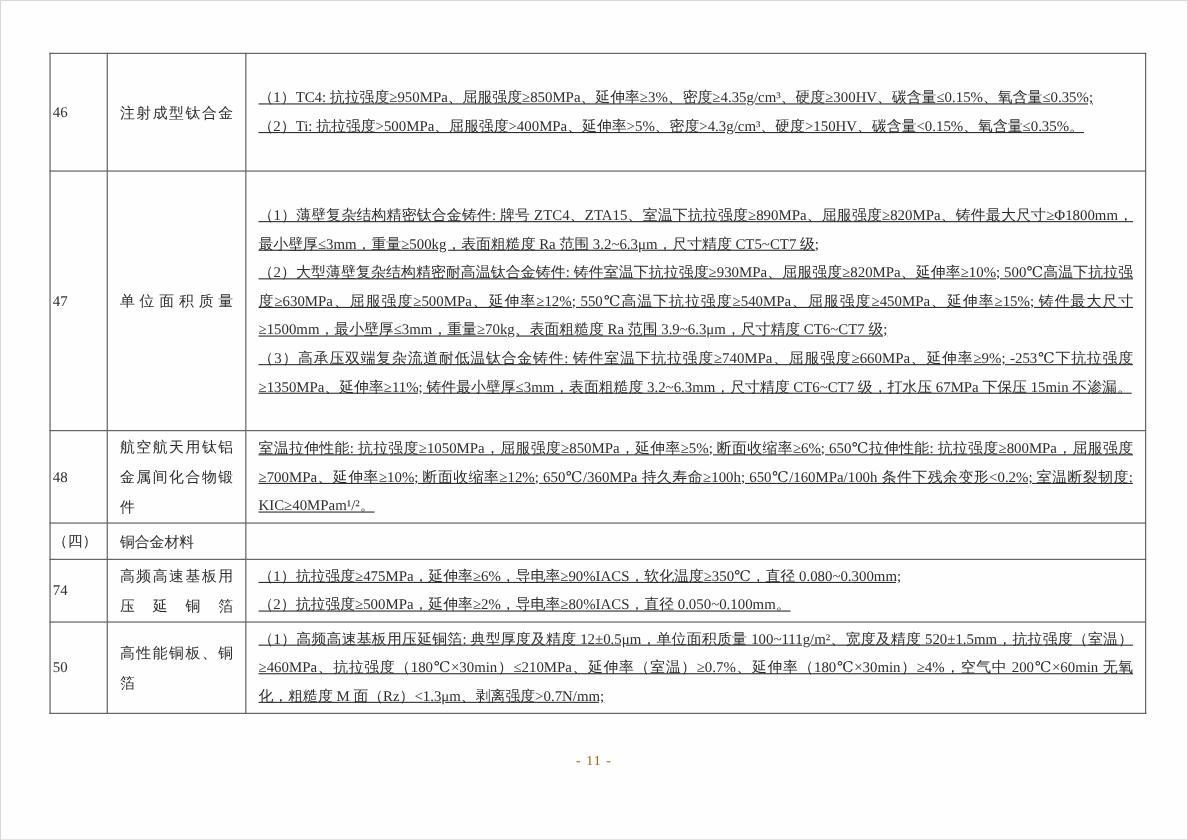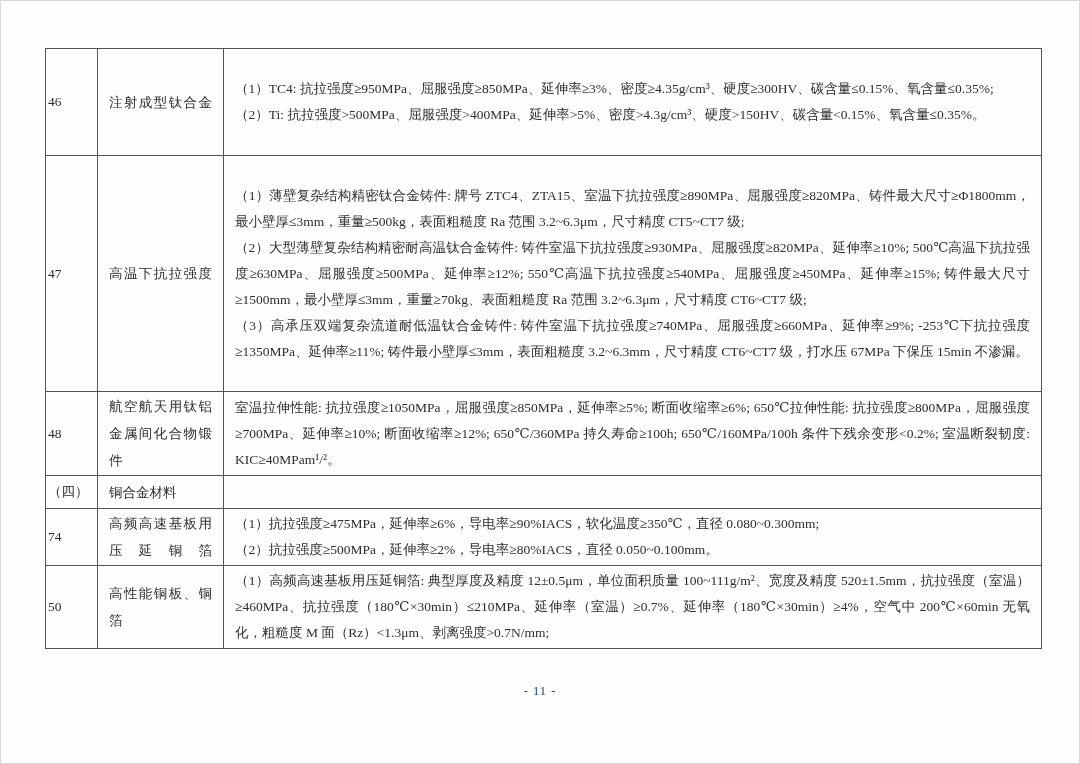--- a/index.html
+++ b/index.html
@@ -25,34 +25,34 @@
   .materials th{
     font-weight:bold;height:26px;text-align:center;padding:0 2px;
     border-bottom:1px solid #333;
   }
   td.c-no{padding:0 2px;}
   td.c-name{
     text-align:justify;text-align-last:justify;
     padding:0 11px;line-height:27px;
   }
   td.c-name.left-name{text-align:left;text-align-last:left;}
-  td.c-req{padding:2px 11px;}
+  td.c-req{padding:2px 11px;text-decoration:underline;}
   td.c-req p{
     margin:0;text-align:justify;line-height:26px;
     word-break:break-word;
   }
   tr.r-46{height:107px;}
   tr.r-47{height:236px;}
   tr.r-48{height:84px;}
   tr.r-sec{height:33px;}
   tr.r-49{height:55px;}
   tr.r-50{height:78px;}
   .footer{
     position:absolute;left:0;right:0;top:684px;
-    text-align:center;font-size:12.5px;color:#0c4a6e;
+    text-align:center;font-size:12.5px;color:#a16207;
     letter-spacing:1px;
   }
 </style>
 </head>
 <body>
 
 <div class="page">
 
   <table class="materials">
     <colgroup>
@@ -66,24 +66,24 @@
       <td class="c-no">46</td>
       <td class="c-name">注射成型钛合金</td>
       <td class="c-req">
         <p>（1）TC4: 抗拉强度≥950MPa、屈服强度≥850MPa、延伸率≥3%、密度≥4.35g/cm³、硬度≥300HV、碳含量≤0.15%、氧含量≤0.35%;</p>
         <p>（2）Ti: 抗拉强度&gt;500MPa、屈服强度&gt;400MPa、延伸率&gt;5%、密度&gt;4.3g/cm³、硬度&gt;150HV、碳含量&lt;0.15%、氧含量≤0.35%。</p>
       </td>
     </tr>
 
     <tr class="r-47">
       <td class="c-no">47</td>
-      <td class="c-name">高温下抗拉强度</td>
+      <td class="c-name">单位面积质量</td>
       <td class="c-req">
         <p>（1）薄壁复杂结构精密钛合金铸件: 牌号 ZTC4、ZTA15、室温下抗拉强度≥890MPa、屈服强度≥820MPa、铸件最大尺寸≥Φ1800mm，最小壁厚≤3mm，重量≥500kg，表面粗糙度 Ra 范围 3.2~6.3μm，尺寸精度 CT5~CT7 级;</p>
-        <p>（2）大型薄壁复杂结构精密耐高温钛合金铸件: 铸件室温下抗拉强度≥930MPa、屈服强度≥820MPa、延伸率≥10%; 500℃高温下抗拉强度≥630MPa、屈服强度≥500MPa、延伸率≥12%; 550℃高温下抗拉强度≥540MPa、屈服强度≥450MPa、延伸率≥15%; 铸件最大尺寸≥1500mm，最小壁厚≤3mm，重量≥70kg、表面粗糙度 Ra 范围 3.2~6.3μm，尺寸精度 CT6~CT7 级;</p>
+        <p>（2）大型薄壁复杂结构精密耐高温钛合金铸件: 铸件室温下抗拉强度≥930MPa、屈服强度≥820MPa、延伸率≥10%; 500℃高温下抗拉强度≥630MPa、屈服强度≥500MPa、延伸率≥12%; 550℃高温下抗拉强度≥540MPa、屈服强度≥450MPa、延伸率≥15%; 铸件最大尺寸≥1500mm，最小壁厚≤3mm，重量≥70kg、表面粗糙度 Ra 范围 3.9~6.3μm，尺寸精度 CT6~CT7 级;</p>
         <p>（3）高承压双端复杂流道耐低温钛合金铸件: 铸件室温下抗拉强度≥740MPa、屈服强度≥660MPa、延伸率≥9%; -253℃下抗拉强度≥1350MPa、延伸率≥11%; 铸件最小壁厚≤3mm，表面粗糙度 3.2~6.3mm，尺寸精度 CT6~CT7 级，打水压 67MPa 下保压 15min 不渗漏。</p>
       </td>
     </tr>
 
     <tr class="r-48">
       <td class="c-no">48</td>
       <td class="c-name">航空航天用钛铝金属间化合物锻件</td>
       <td class="c-req">
         <p>室温拉伸性能: 抗拉强度≥1050MPa，屈服强度≥850MPa，延伸率≥5%; 断面收缩率≥6%; 650℃拉伸性能: 抗拉强度≥800MPa，屈服强度≥700MPa、延伸率≥10%; 断面收缩率≥12%; 650℃/360MPa 持久寿命≥100h; 650℃/160MPa/100h 条件下残余变形&lt;0.2%; 室温断裂韧度: KIC≥40MPam¹/²。</p>
       </td>

